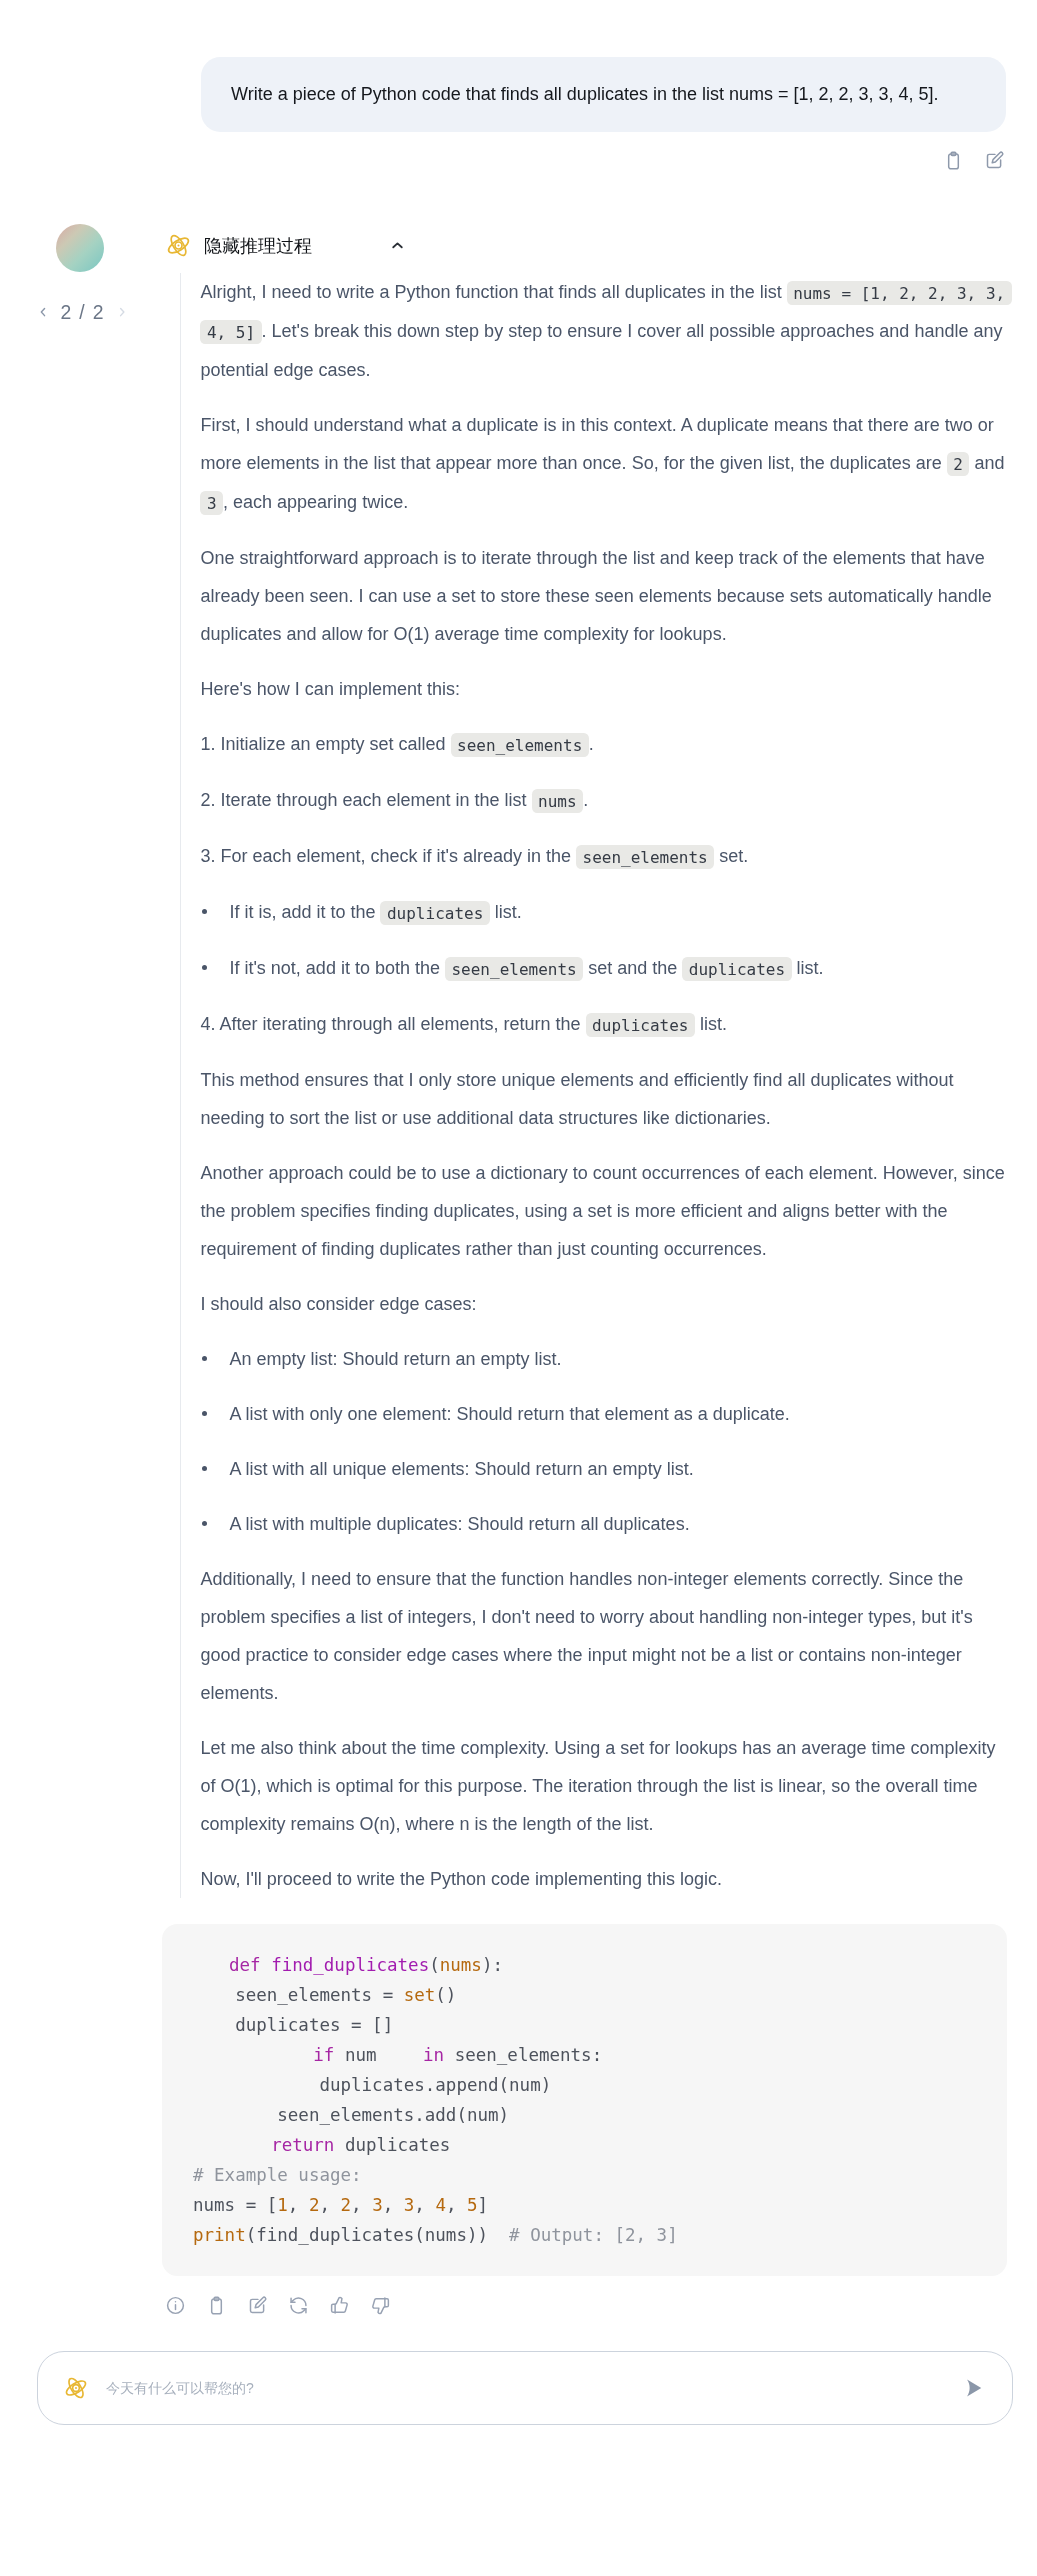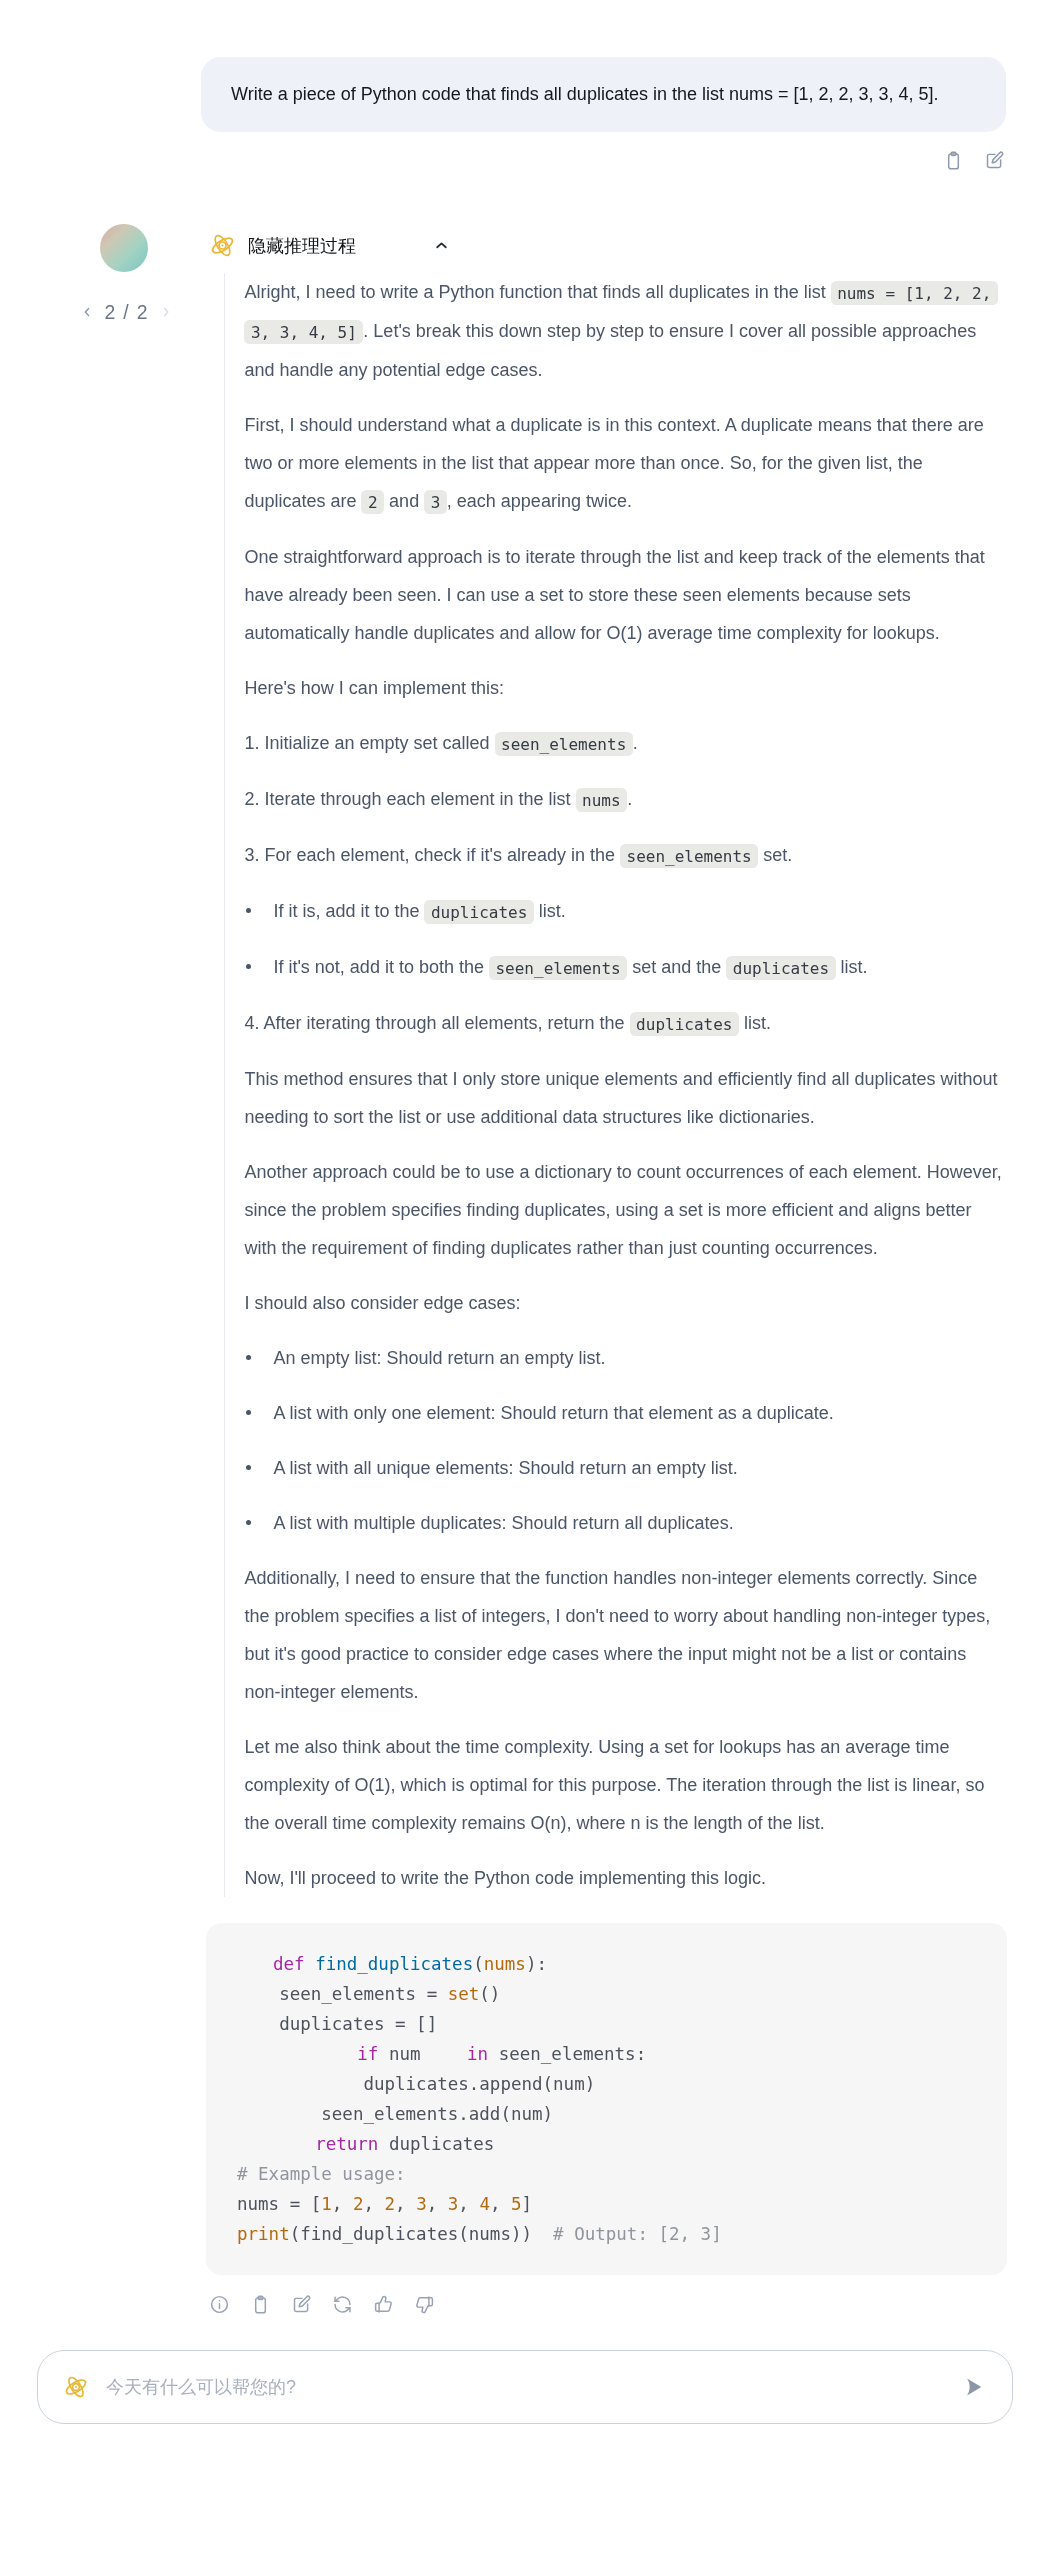--- a/index.html
+++ b/index.html
@@ -8,21 +8,21 @@
 
   
   .user-turn{margin:0 31px 0 201px;}
   .user-bubble{background:#eef2f8;border-radius:19.4px;padding:22px 30px;font-size:18px;line-height:31px;color:#15181d;}
   .user-actions{display:flex;justify-content:flex-end;gap:18px;margin-top:17px;color:#8e99ab;}
   .icon-btn{width:23px;height:23px;display:inline-flex;align-items:center;justify-content:center;cursor:pointer;background:none;border:none;padding:0;color:inherit;}
   .icon-btn svg{width:21px;height:21px;stroke:currentColor;fill:none;stroke-width:1.7;stroke-linecap:round;stroke-linejoin:round;}
 
   
   .assistant-turn{display:flex;margin-top:60px;}
-  .rail{width:162px;flex:0 0 162px;margin-left:44px;}
+  .rail{width:162px;flex:0 0 162px;}
   .avatar{width:48px;height:48px;border-radius:50%;margin-left:56px;margin-top:-7.8px;
     background:linear-gradient(135deg,#d9a8a4 0%,#ccc9b4 30%,#a5d2c2 60%,#79c6c2 100%);}
   .pagination{display:flex;align-items:center;gap:10.4px;margin-left:36px;margin-top:28.5px;color:#6b7687;font-size:19.4px;}
   .pg-chev{width:14.2px;height:14.2px;display:inline-flex;cursor:pointer;}
   .pg-chev svg{width:14.2px;height:14.2px;stroke:currentColor;fill:none;stroke-width:2.4;stroke-linecap:round;stroke-linejoin:round;}
   .pg-prev{color:#8b97a9;}
   .pg-next{color:#d5dbe4;}
   .pg-label{letter-spacing:1.3px;}
 
   .content{flex:1;margin-right:30px;min-width:0;}
@@ -39,31 +39,31 @@
   .rblock.li{display:flex;}
   .rblock .dot{flex:0 0 29px;position:relative;}
   .rblock .dot::after{content:"";position:absolute;left:1.9px;top:16px;width:5.2px;height:5.2px;border-radius:50%;background:#4a5568;}
   .chip{font-family:"DejaVu Sans Mono","Liberation Mono",monospace;font-size:16px;background:#e9e9e6;color:#353b45;border-radius:5.2px;padding:2.6px 6.5px;box-decoration-break:clone;-webkit-box-decoration-break:clone;}
 
   
   .code-card{background:#f6f6f6;border-radius:15.5px;margin-top:26px;padding:26px 31px;overflow:hidden;}
   .codeline{font-family:"DejaVu Sans Mono","Liberation Mono",monospace;font-size:17.5px;line-height:30px;white-space:pre;color:#4d525c;}
   .tk-t{color:#4d525c;}
   .tk-kw{color:#a626a4;margin-left:36px;}
-  .tk-fn{color:#0369a1;}
+  .tk-fn{color:#a21caf;}
   .tk-or{color:#b5690f;}
   .tk-num{color:#b5690f;}
   .tk-cm{color:#8f949d;}
 
   .assistant-actions{display:flex;gap:18px;margin-top:18px;margin-left:1.9px;color:#98a2b3;}
 
   
   .composer{display:flex;align-items:center;margin:34px 24px 13px 37px;height:74px;border:1.3px solid #ccd3dd;border-radius:27px;box-sizing:border-box;padding:0 24.6px;background:#fff;}
   .composer .brand-icon{width:26px;height:26px;flex:0 0 26px;}
-  .composer-input{flex:1;border:none;outline:none;font-size:18px;color:#2a2f36;margin-left:15.5px;font-family:"Liberation Sans",sans-serif;background:transparent;}
+  .composer-input{flex:1;border:none;outline:none;font-size:14px;color:#2a2f36;margin-left:15.5px;font-family:"Liberation Sans",sans-serif;background:transparent;}
   .composer-input::placeholder{color:#a7b0bd;}
   .send-btn{width:28.5px;height:28.5px;border:none;background:none;padding:0;cursor:pointer;color:#8b97a9;display:flex;align-items:center;justify-content:center;}
   .send-btn svg{width:22px;height:22px;fill:currentColor;}
 </style>
 </head>
 <body>
 
 <div class="page">
 
   <div class="user-turn">

